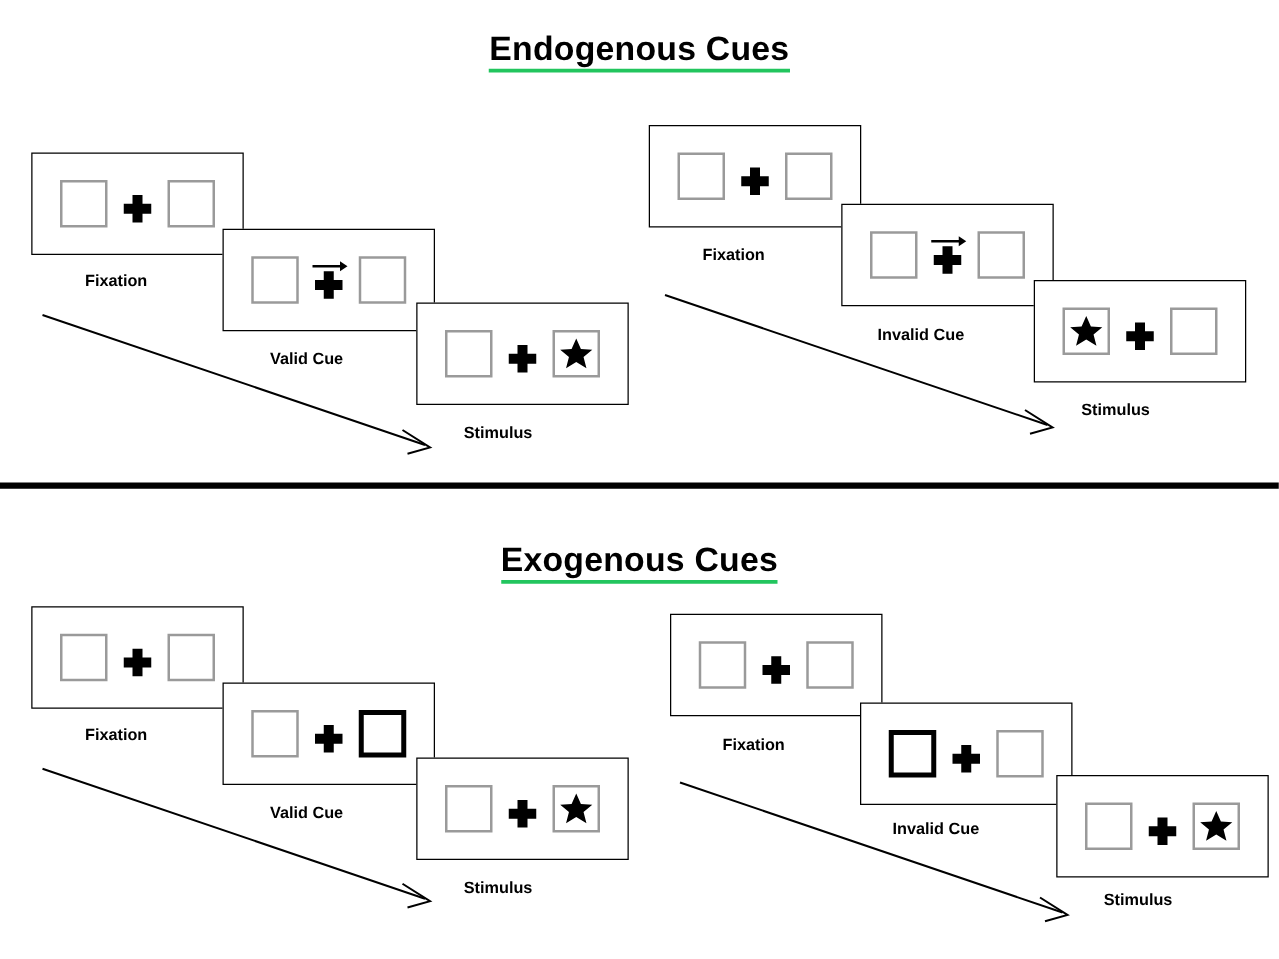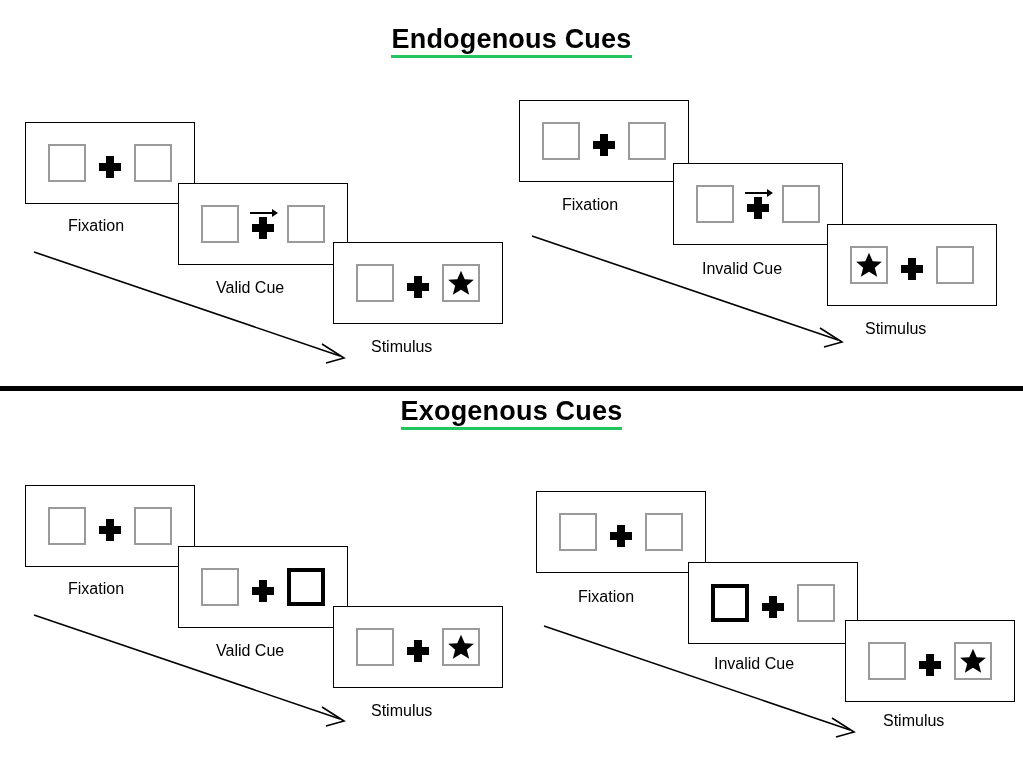--- a/index.html
+++ b/index.html
@@ -137,22 +137,22 @@
   
   .star {
     width: 28px;
     height: 28px;
     display: block;
   }
 
   
   .caption {
     position: absolute;
-    font-size: 16px;
-    font-weight: normal;
+    font-size: 13px;
+    font-weight: bold;
     white-space: nowrap;
   }
 
   
   .flow-arrow {
     position: absolute;
     overflow: visible;
   }
 </style>
 </head>
@@ -249,21 +249,21 @@
     <div class="fixation">
       <div class="plus"></div>
     </div>
     <div class="box"></div>
   </div>
 </div>
 <div class="caption" style="left:865px; top:320px;">Stimulus</div>
 
 <div class="divider" style="top:386px;"></div>
 
-<div class="section-title" style="top:396px;">
+<div class="section-title" style="top:433px;">
   <span>Exogenous Cues</span>
 </div>
 
 <svg class="flow-arrow" style="left:30px; top:611px;" width="330" height="125" viewBox="0 0 330 125">
   <line x1="4" y1="4" x2="310" y2="108" stroke="#000" stroke-width="1.6"></line>
   <polyline points="292,96 314,110 296,115" fill="none" stroke="#000" stroke-width="1.6"></polyline>
 </svg>
 
 <div class="panel" style="left:25px; top:485px; width:170px; height:82px;">
   <div class="panel-inner">

